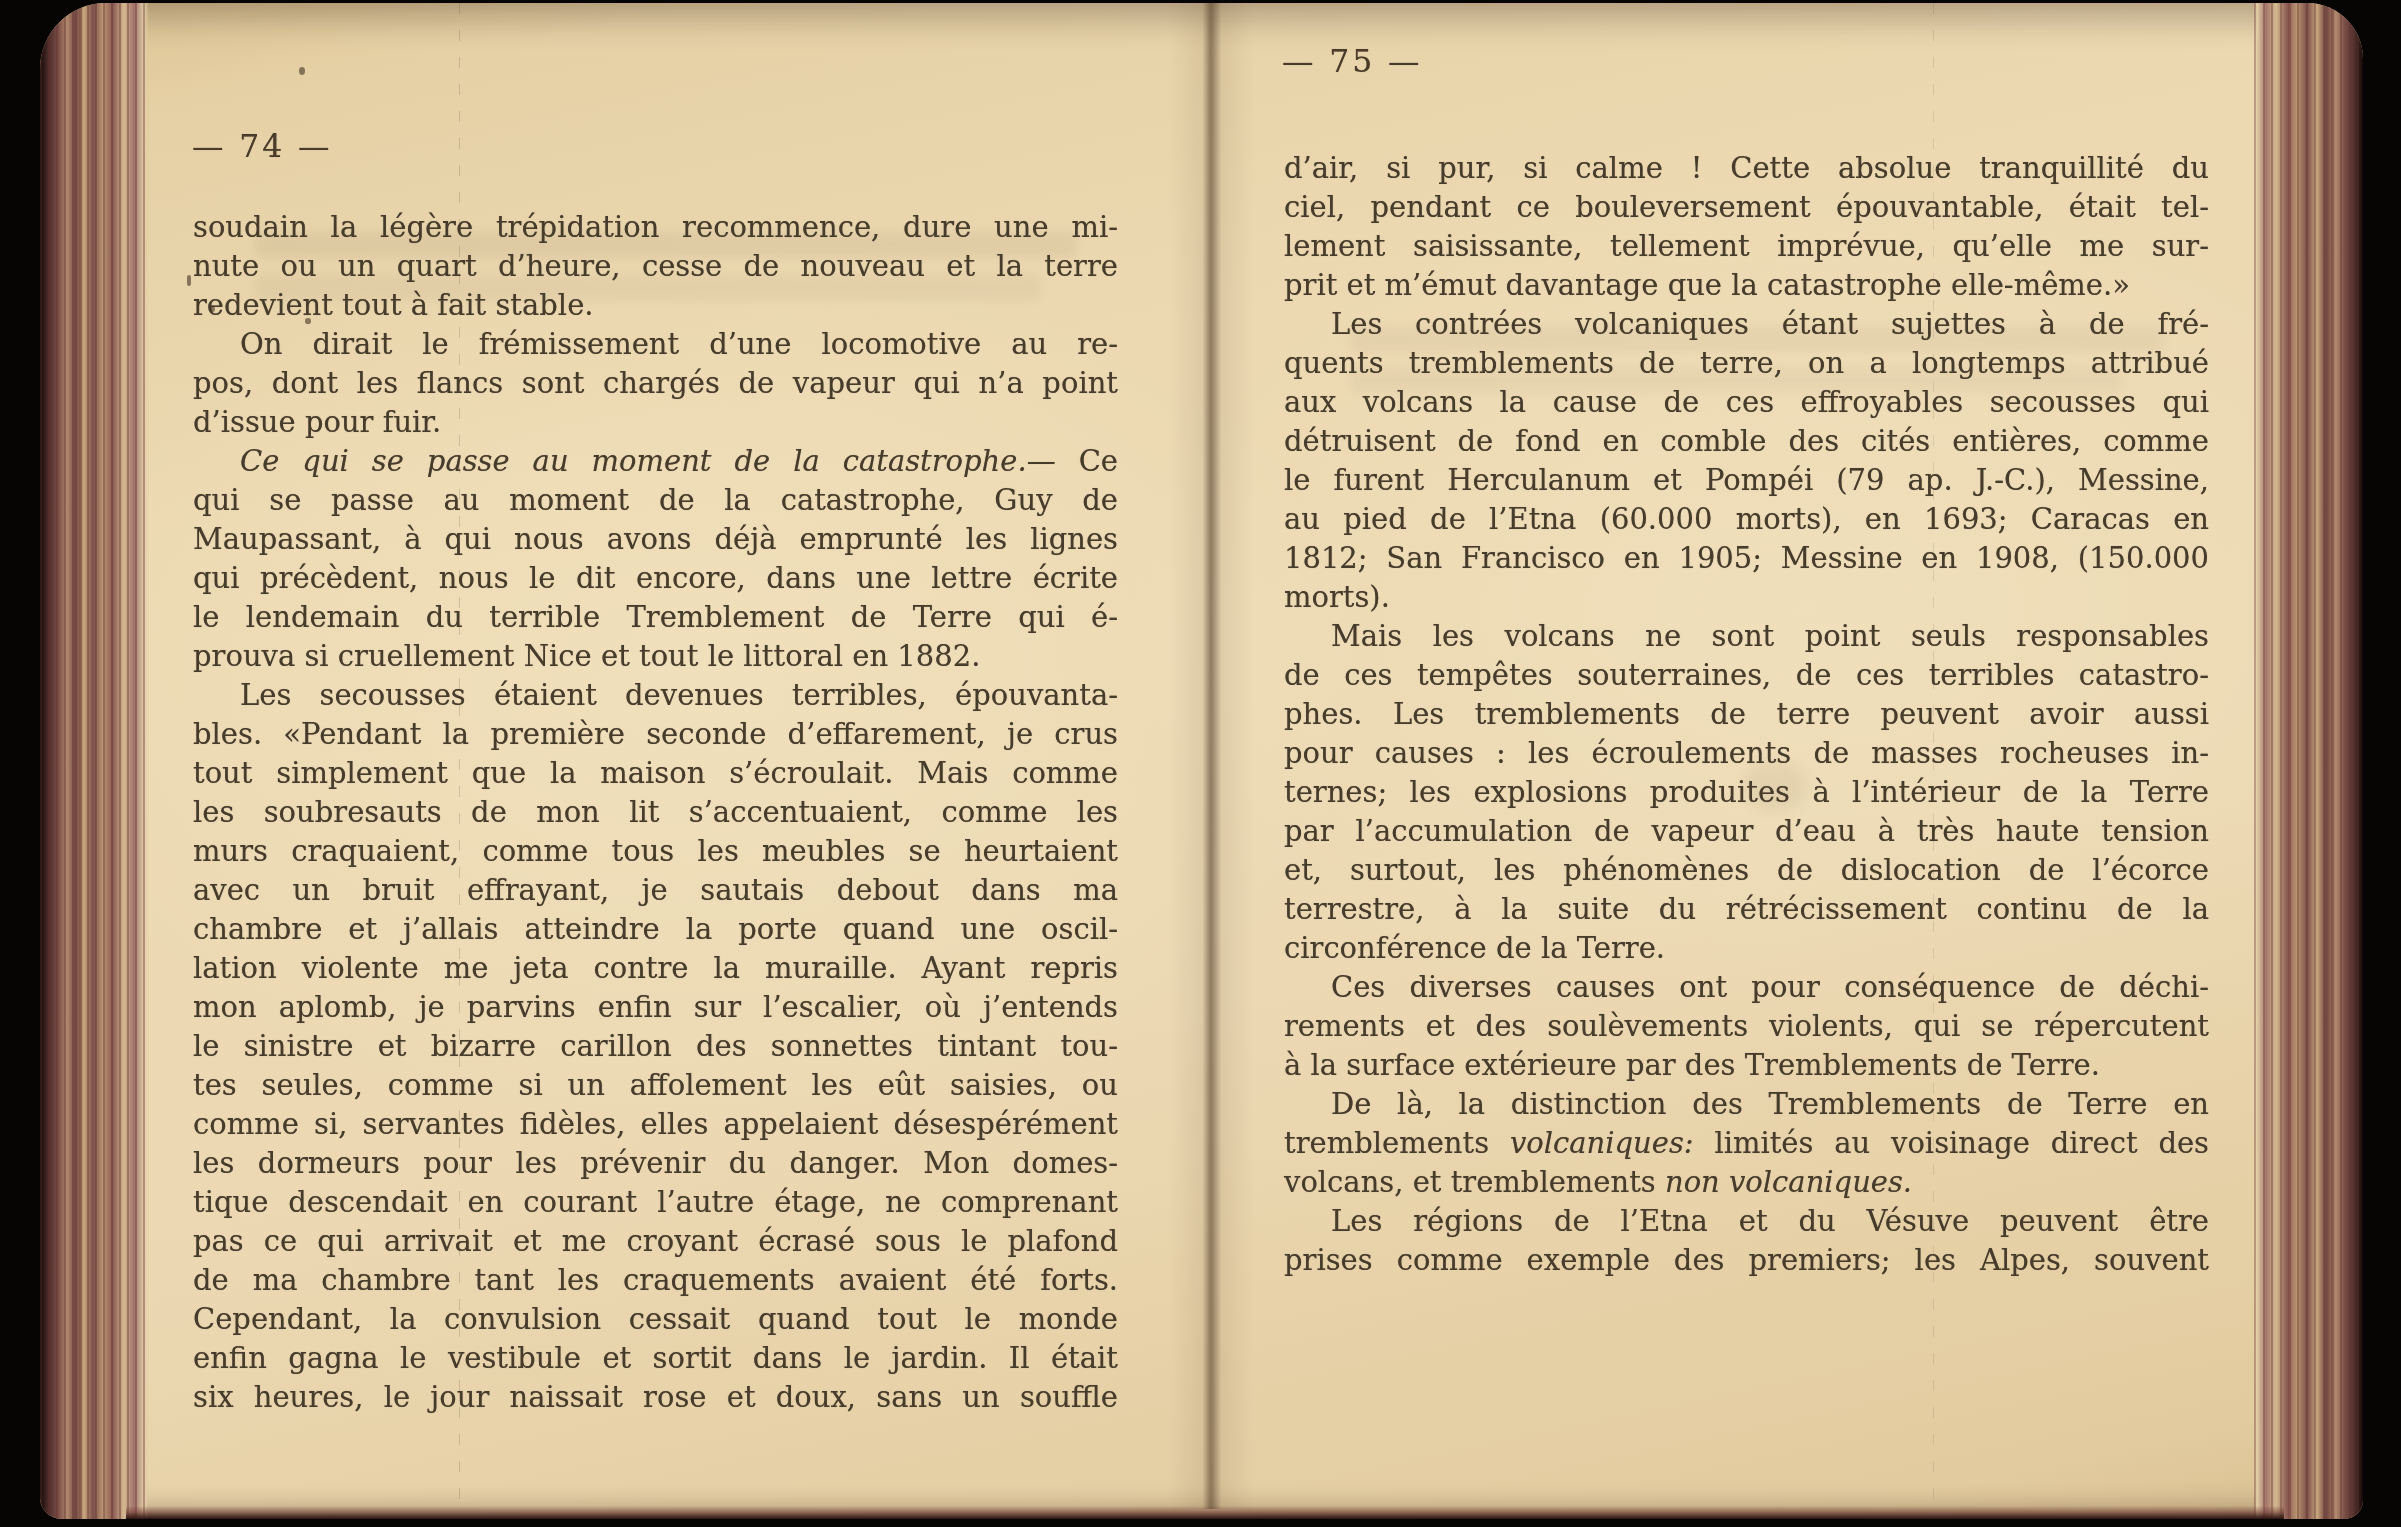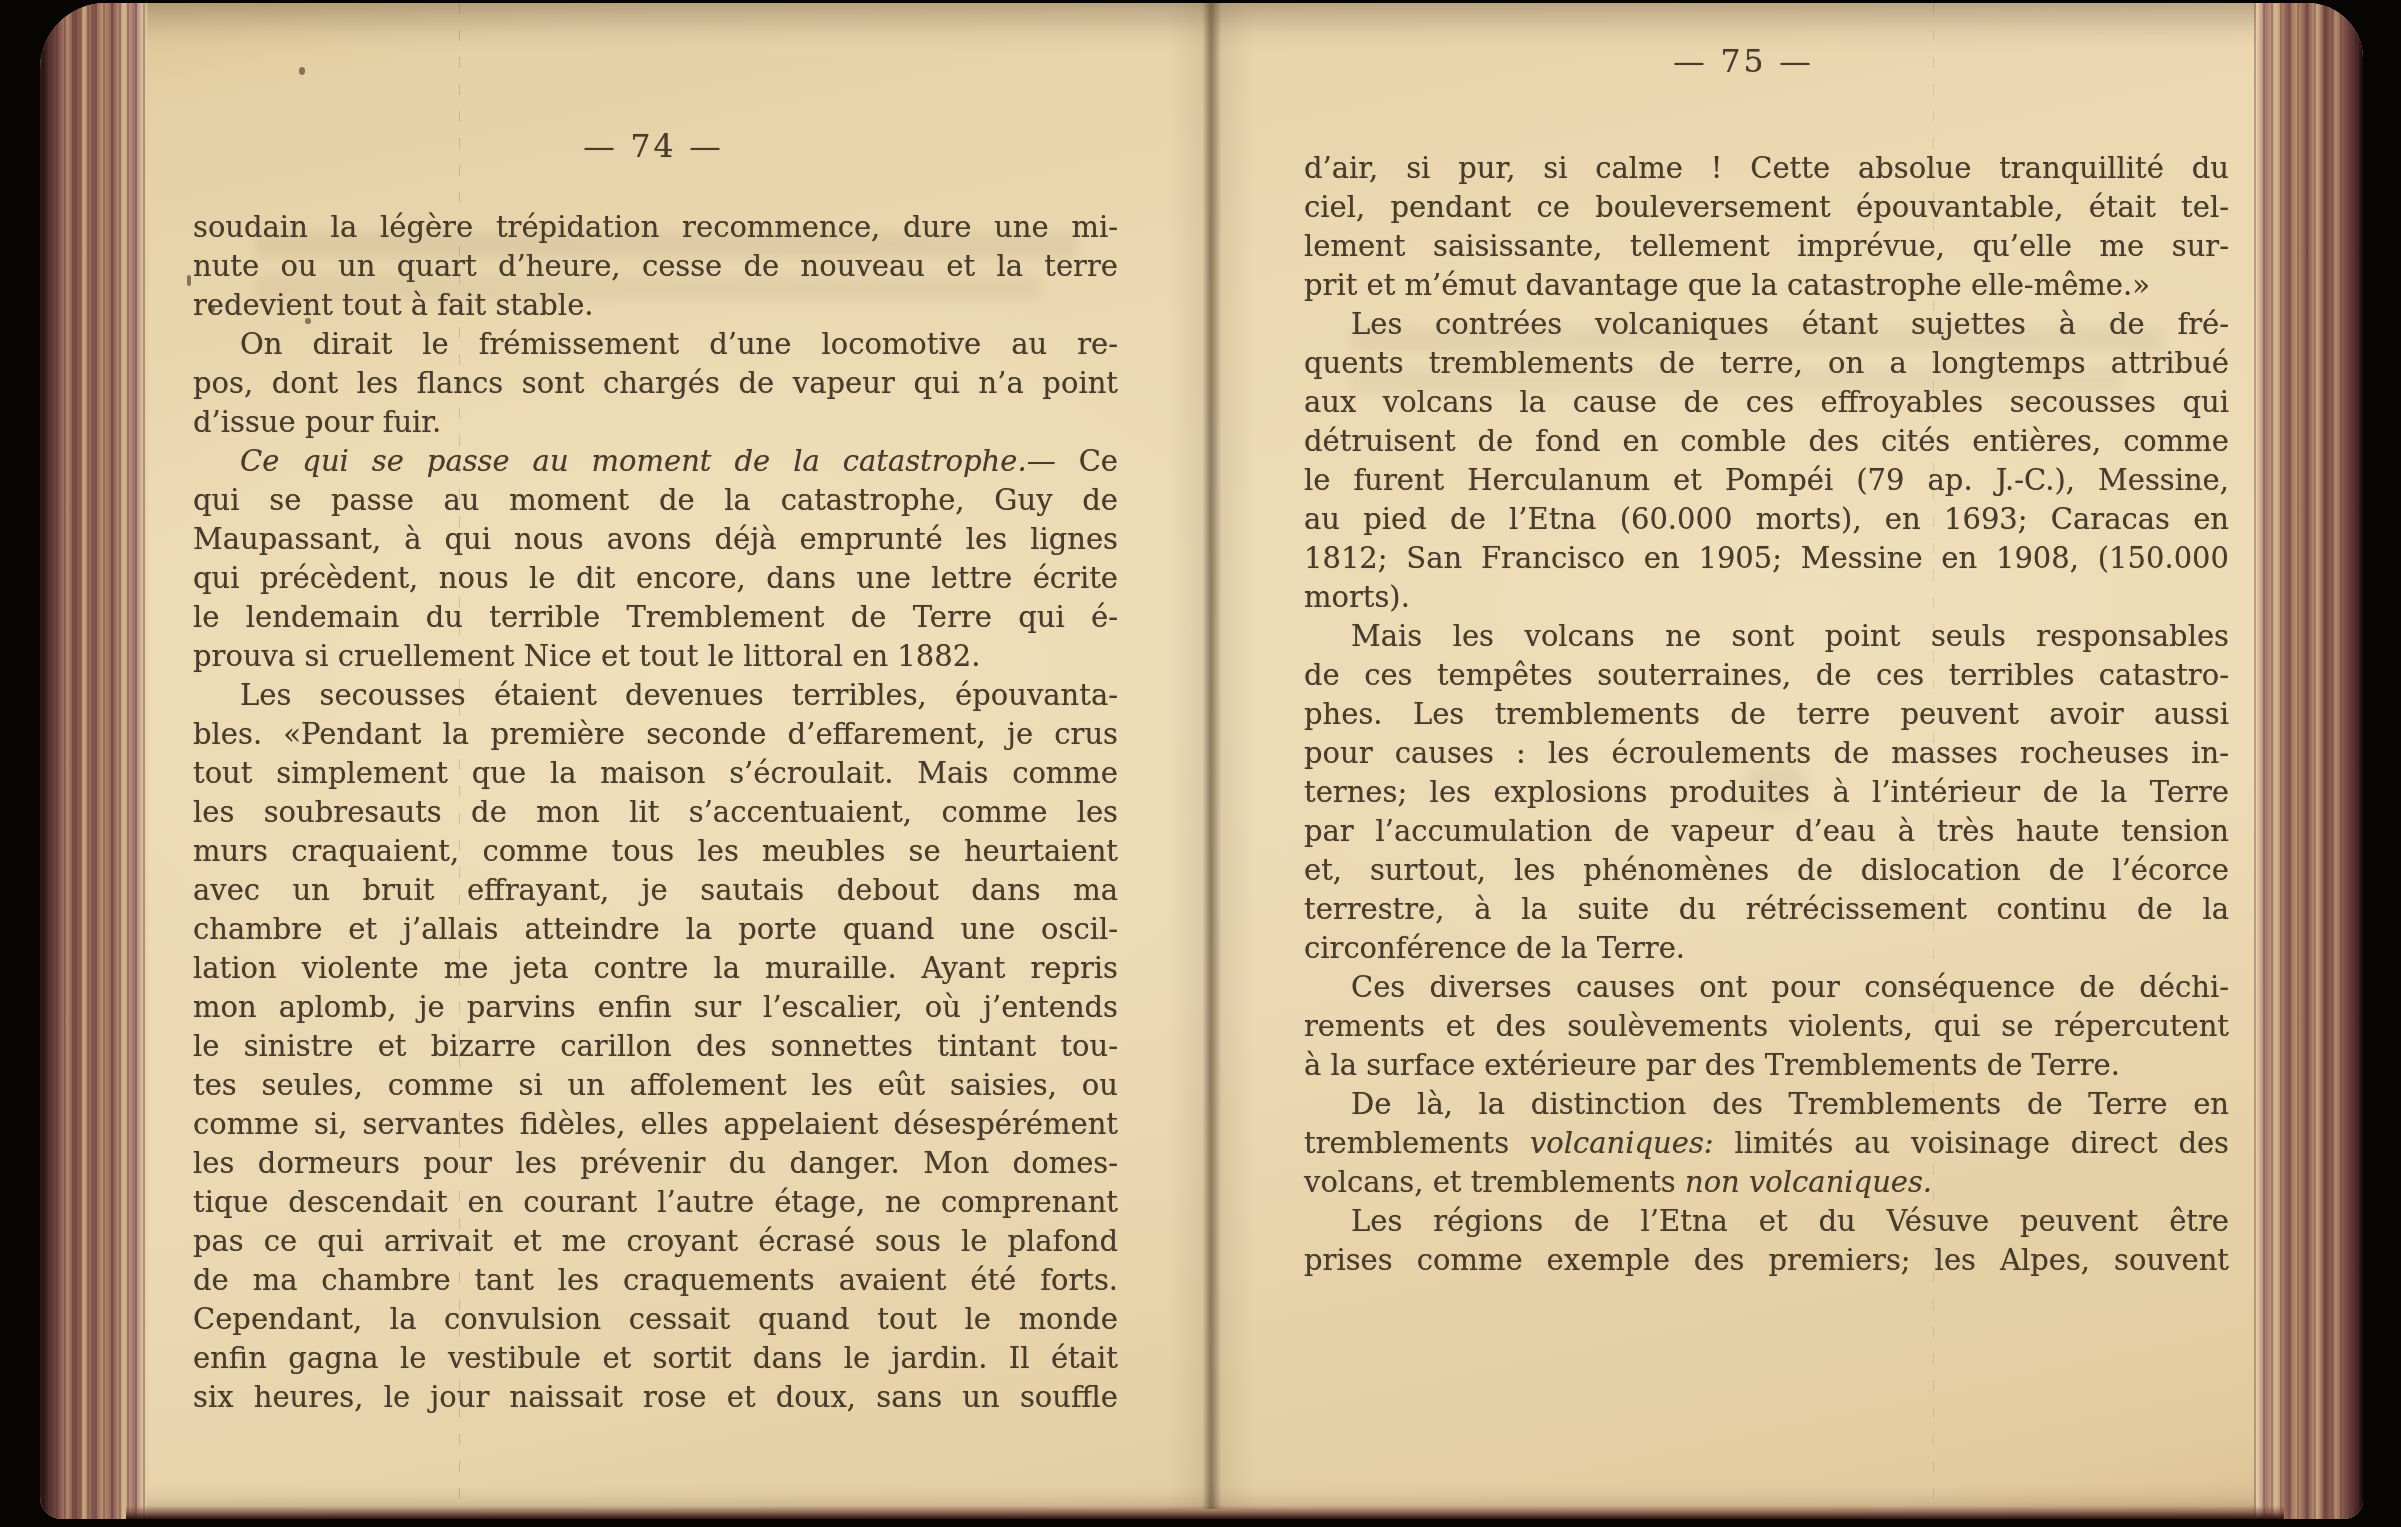--- a/index.html
+++ b/index.html
@@ -41,30 +41,30 @@
     position:absolute;top:0;bottom:10px;left:1128px;width:86px;pointer-events:none;
     background:linear-gradient(90deg, rgba(110,85,60,0) 0%, rgba(110,85,60,.12) 40%, rgba(76,54,34,.55) 49%, rgba(76,54,34,.55) 51%, rgba(110,85,60,.12) 62%, rgba(110,85,60,0) 100%);
   }
   
   .crease{position:absolute;top:0;bottom:14.3px;width:1.4px;pointer-events:none;
     background:repeating-linear-gradient(180deg, rgba(70,50,35,.45) 0 11.4px, rgba(70,50,35,0) 11.4px 27px);}
   .crease-left{left:419px;opacity:.42;}
   .crease-right{left:1893px;opacity:.28;}
   
   .pageno{
-    position:absolute;width:923px;text-align:center;
+    position:absolute;width:923px;
     font-size:31.5px;color:#4a3b2b;letter-spacing:2.9px;
     text-shadow:0 0 0.7px rgba(74,59,43,.55);
   }
   .pageno-left{left:152px;top:89px;margin-top:36px;}
   .pageno-right{left:1242px;top:40px;}
   .column{position:absolute;width:925px;color:#473b2b;font-size:29px;
     text-shadow:0 0 0.7px rgba(71,59,43,.5);}
   .col-left{left:153px;top:205px;}
-  .col-right{left:1244px;top:146px;margin-left:20px;}
+  .col-right{left:1244px;top:146px;}
   .line{line-height:39px;height:39px;text-align:justify;text-align-last:justify;text-justify:inter-word;}
   .line.ind{padding-left:47px;}
   .line.pend{text-align-last:left;}
   .line em{}
   .heading{
     line-height:43px;font-weight:bold;font-size:32px;color:#35291c;
     margin-top:34px;margin-bottom:20px;
     text-align:justify;text-align-last:justify;letter-spacing:0.7px;
     text-shadow:0 0 0.7px rgba(53,41,28,.6);
   }

